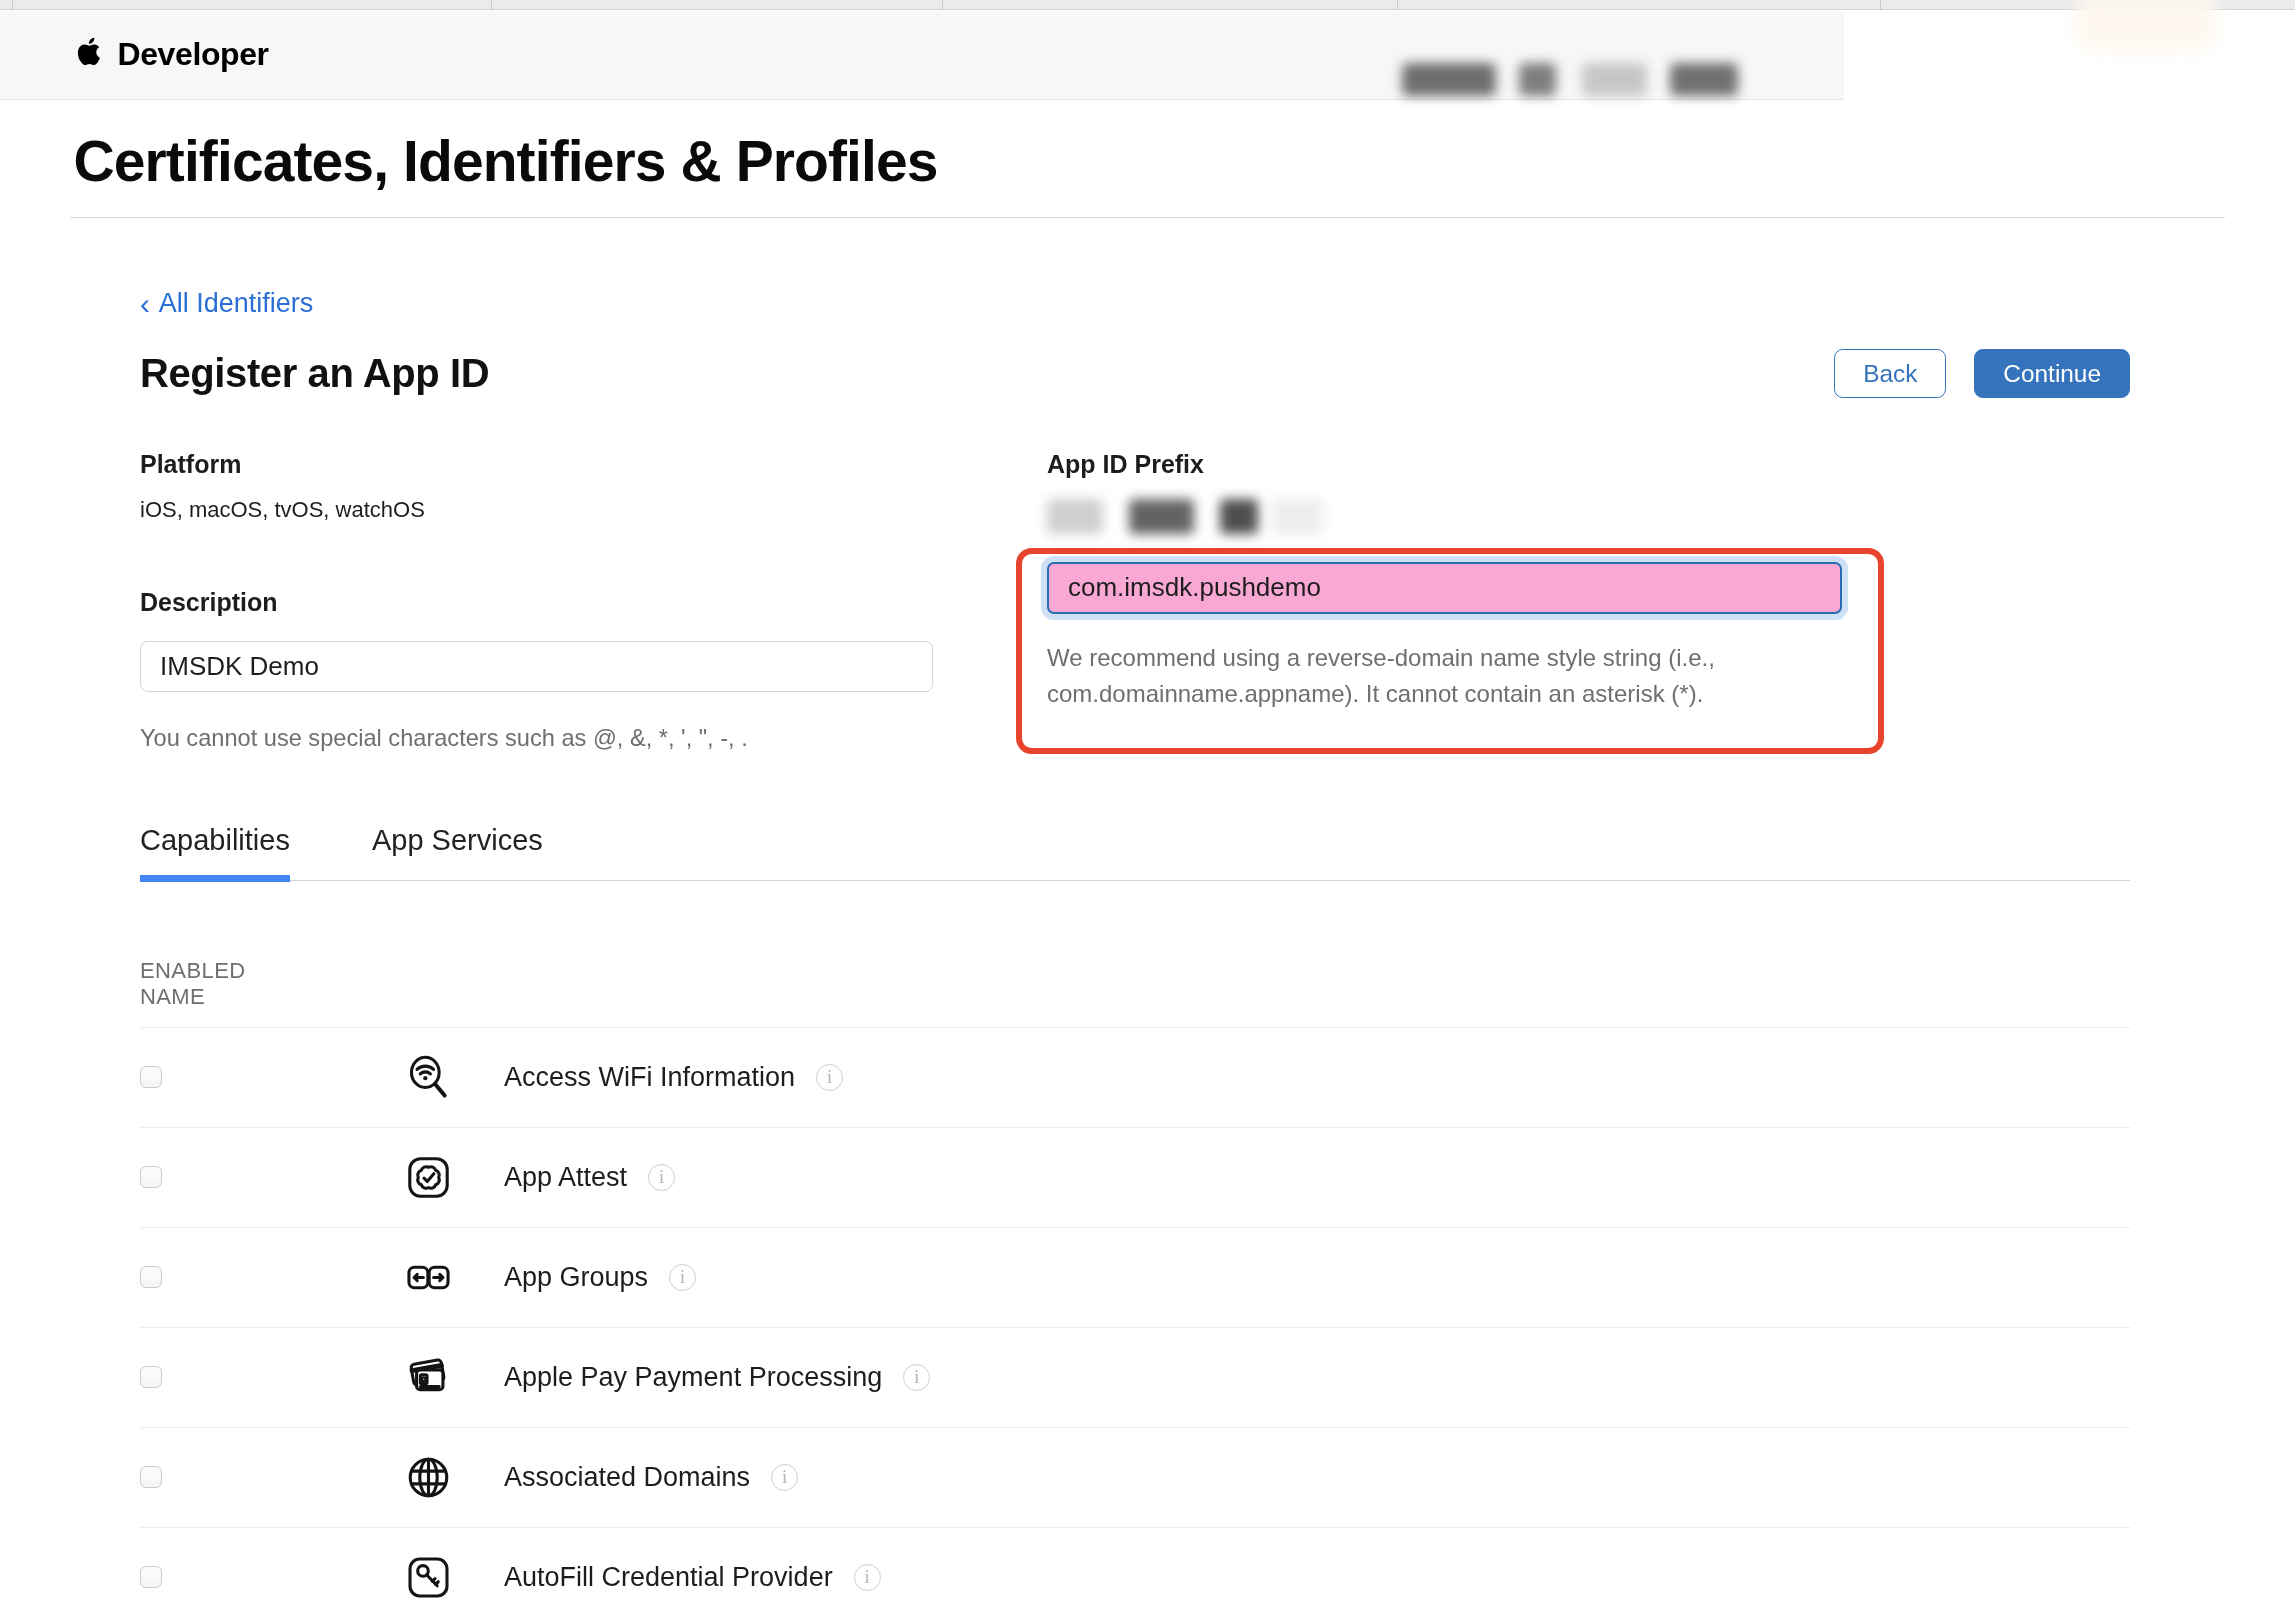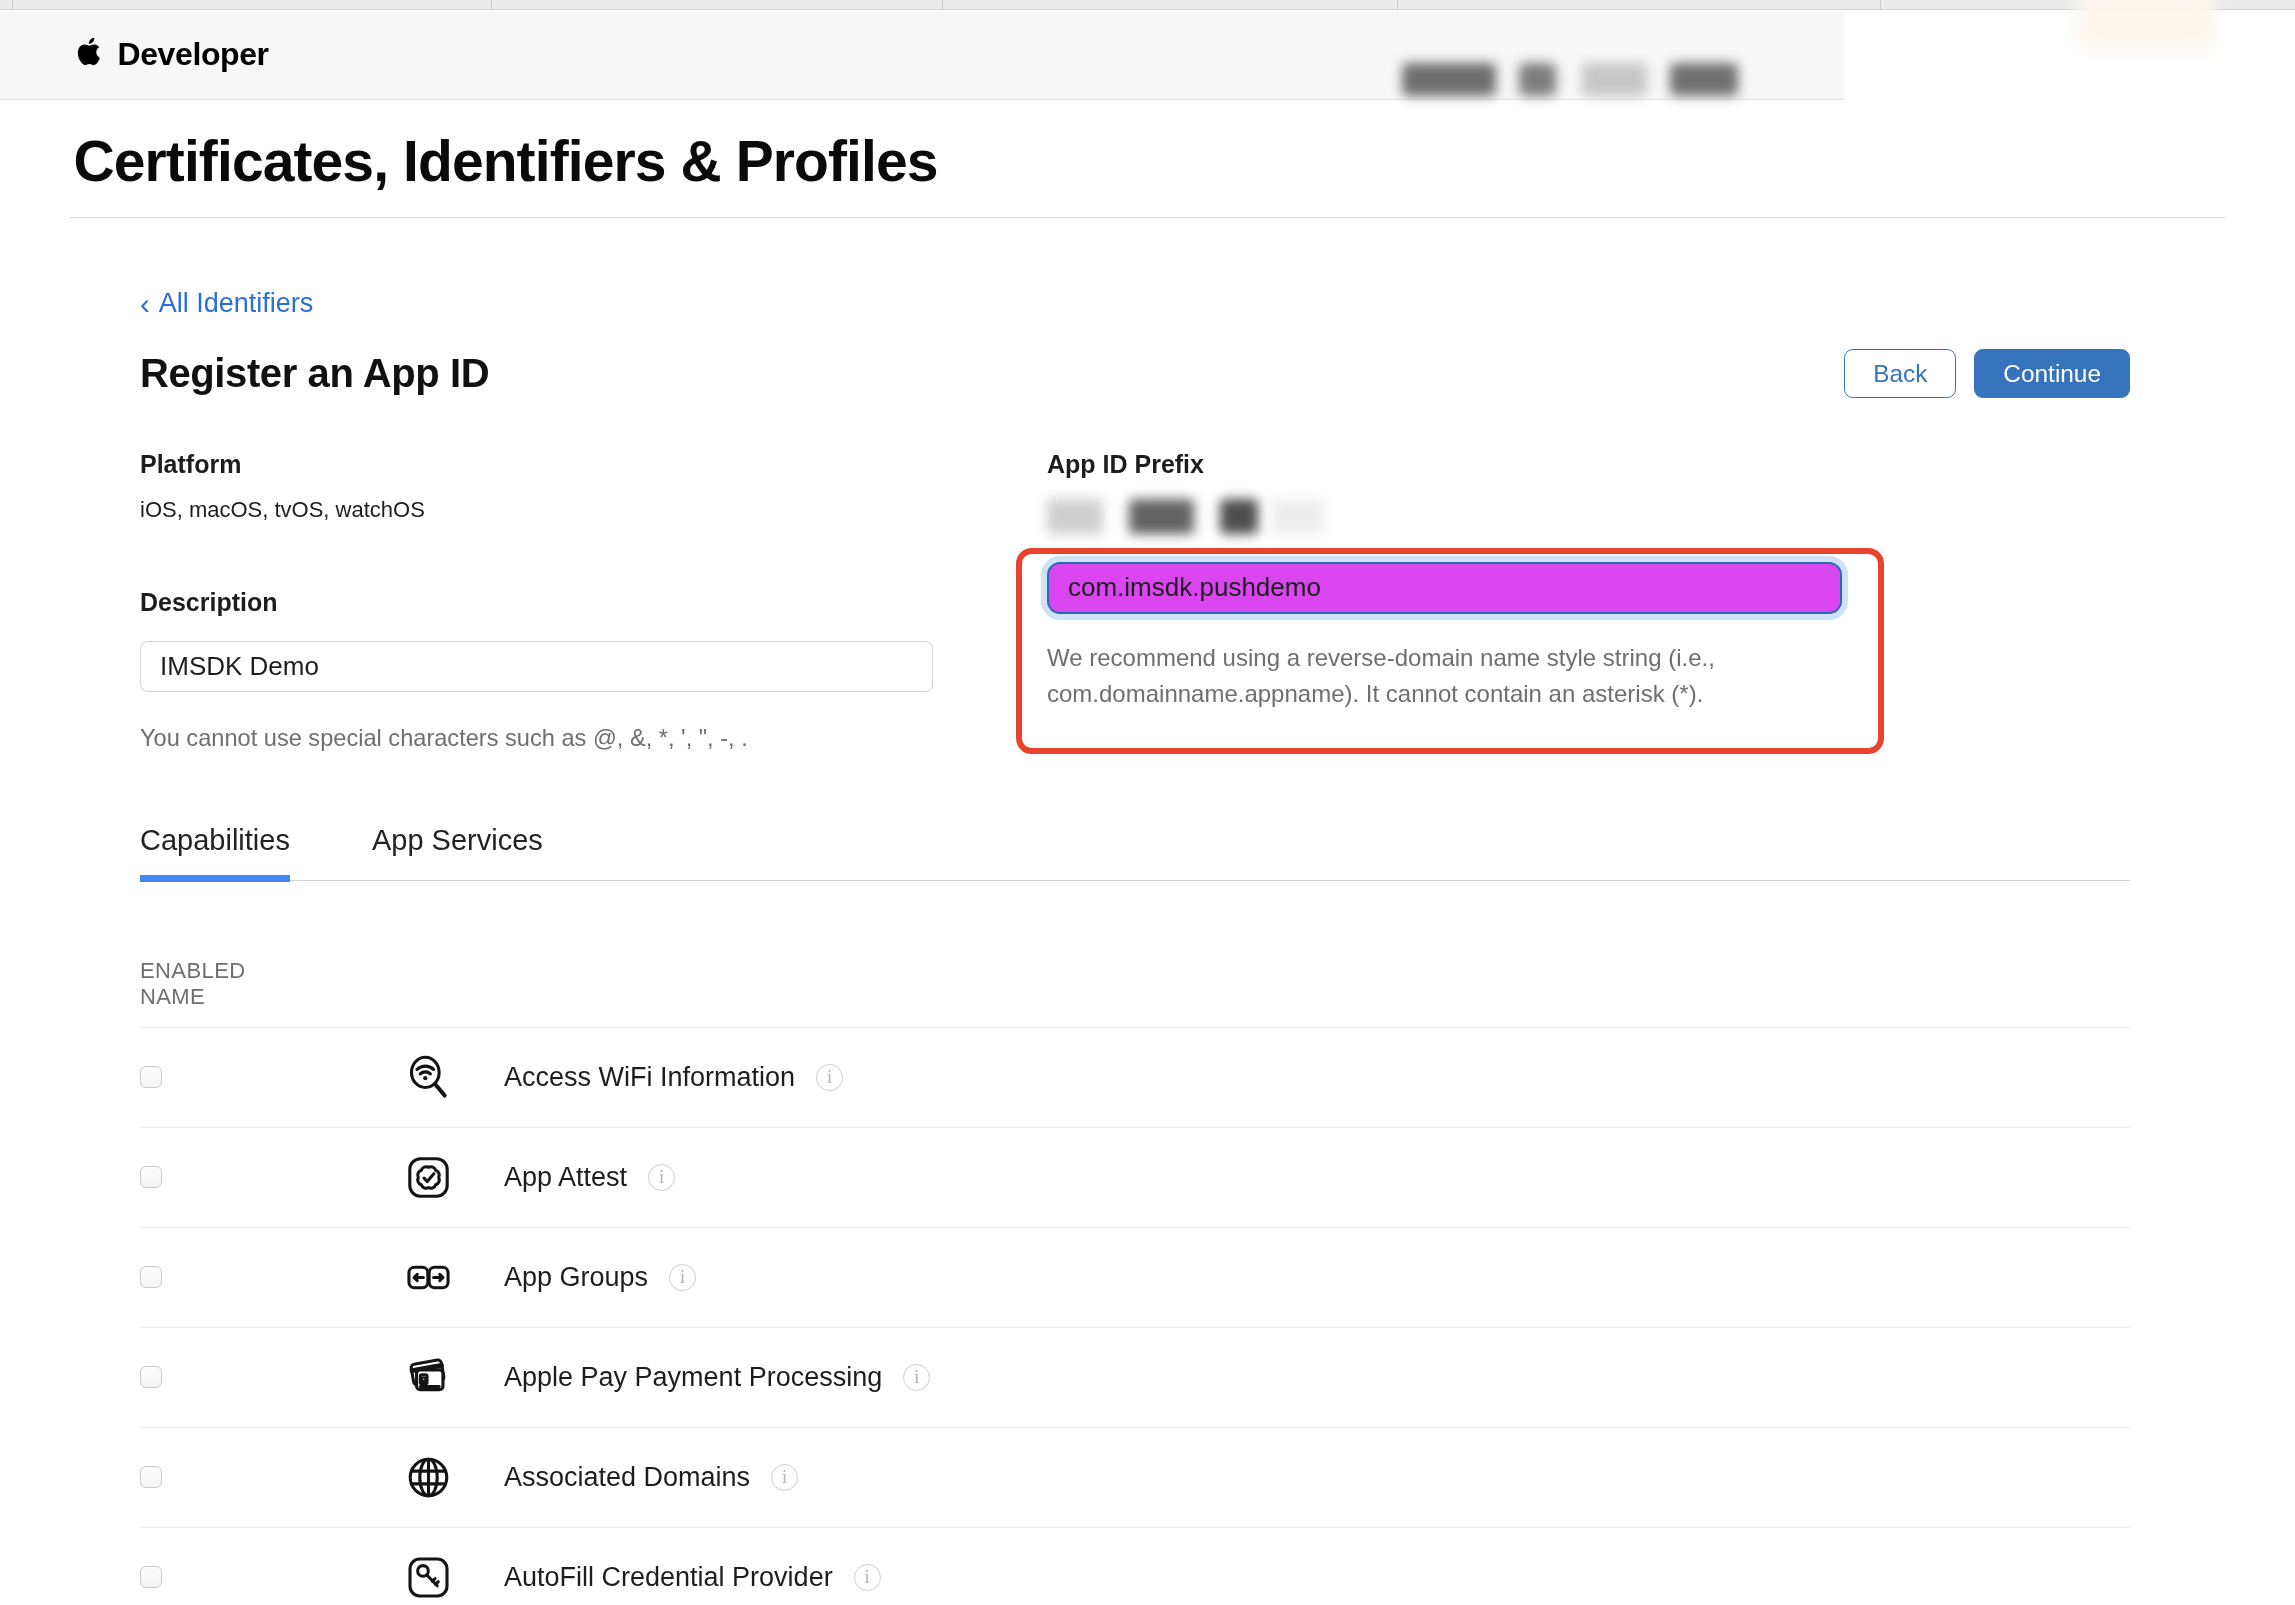--- a/index.html
+++ b/index.html
@@ -37,21 +37,21 @@
   .title-rule { border:none; border-top:1.7px solid #d8d8d8; margin-top:23px; }
 
   .inner { margin-left:70px; width:1990px; }
 
   .breadcrumb { margin-top:70px; font-size:27px; color:#2b6fd6; display:inline-flex;
     align-items:center; gap:8.7px; cursor:pointer; }
   .breadcrumb .chev { font-size:30px; line-height:1; }
 
   .register-row { display:flex; justify-content:space-between; align-items:center; margin-top:30px; }
   .register-row h2 { font-size:40px; font-weight:700; color:#111; letter-spacing:-0.4px; }
-  .btn-group { display:flex; gap:18px; }
+  .btn-group { display:flex; gap:28px; }
   .btn { height:49px; border-radius:8.7px; font-size:24.4px; font-family:"Liberation Sans",sans-serif;
     display:flex; align-items:center; justify-content:center; padding:0 28px; cursor:pointer; }
   .btn-back { background:#fff; border:1.7px solid #3574bd; color:#3574bd; }
   .btn-continue { background:#3574bd; border:1.7px solid #3574bd; color:#fff; }
 
   
   .form-row { display:flex; margin-top:52px; }
   .col-left { width:793px; }
   .col-right { width:795px; margin-left:114px; position:relative; }
 
@@ -75,22 +75,22 @@
   .bundle-row .field-label { margin-right:30px; }
   .radio-opt { display:flex; align-items:center; margin-right:49px; cursor:pointer; }
   .radio { width:24.4px; height:24.4px; border-radius:50%; margin-right:14px; flex:0 0 auto; }
   .radio.on  { background:#2479e6; position:relative; }
   .radio.on::after { content:""; position:absolute; left:7.9px; top:7.9px; width:8.7px; height:8.7px;
     border-radius:50%; background:#fff; }
   .radio.off { background:#fff; border:1.7px solid #bcbcc1; box-shadow:inset 0 1.7px 2.6px rgba(0,0,0,.06); }
   .radio-label { font-size:25px; color:#333336; }
 
   .bundle-input { margin-top:23px; width:100%; height:52px; border:2.6px solid #2a6cb3;
-    border-radius:13px; font-size:26px; color:#1d1d1f; padding:0 19px;
-    font-family:"Liberation Sans",sans-serif; background:#d946ef; outline:none;
+    border-radius:7px; font-size:26px; color:#1d1d1f; padding:0 19px;
+    font-family:"Liberation Sans",sans-serif; background:#f9a8d4; outline:none;
     box-shadow:0 0 0 6.1px #cfe1f6; }
   .bundle-helper { margin-top:26px; font-size:24px; color:#6e6e73; line-height:36px; width:672px; }
 
   .annotation-box { position:absolute; left:-31px; top:98px; width:868px; height:206px;
     border:6.1px solid #e8432d; border-radius:15.7px; pointer-events:none; z-index:3; }
 
   
   .tab-bar { margin-top:68px; display:flex; gap:82px; border-bottom:1.7px solid #d2d2d2; }
   .tab { font-size:29px; color:#222; padding-bottom:23px; position:relative; cursor:pointer; }
   .tab.active::after { content:""; position:absolute; left:0; right:0; bottom:-1.7px; height:6.1px;

